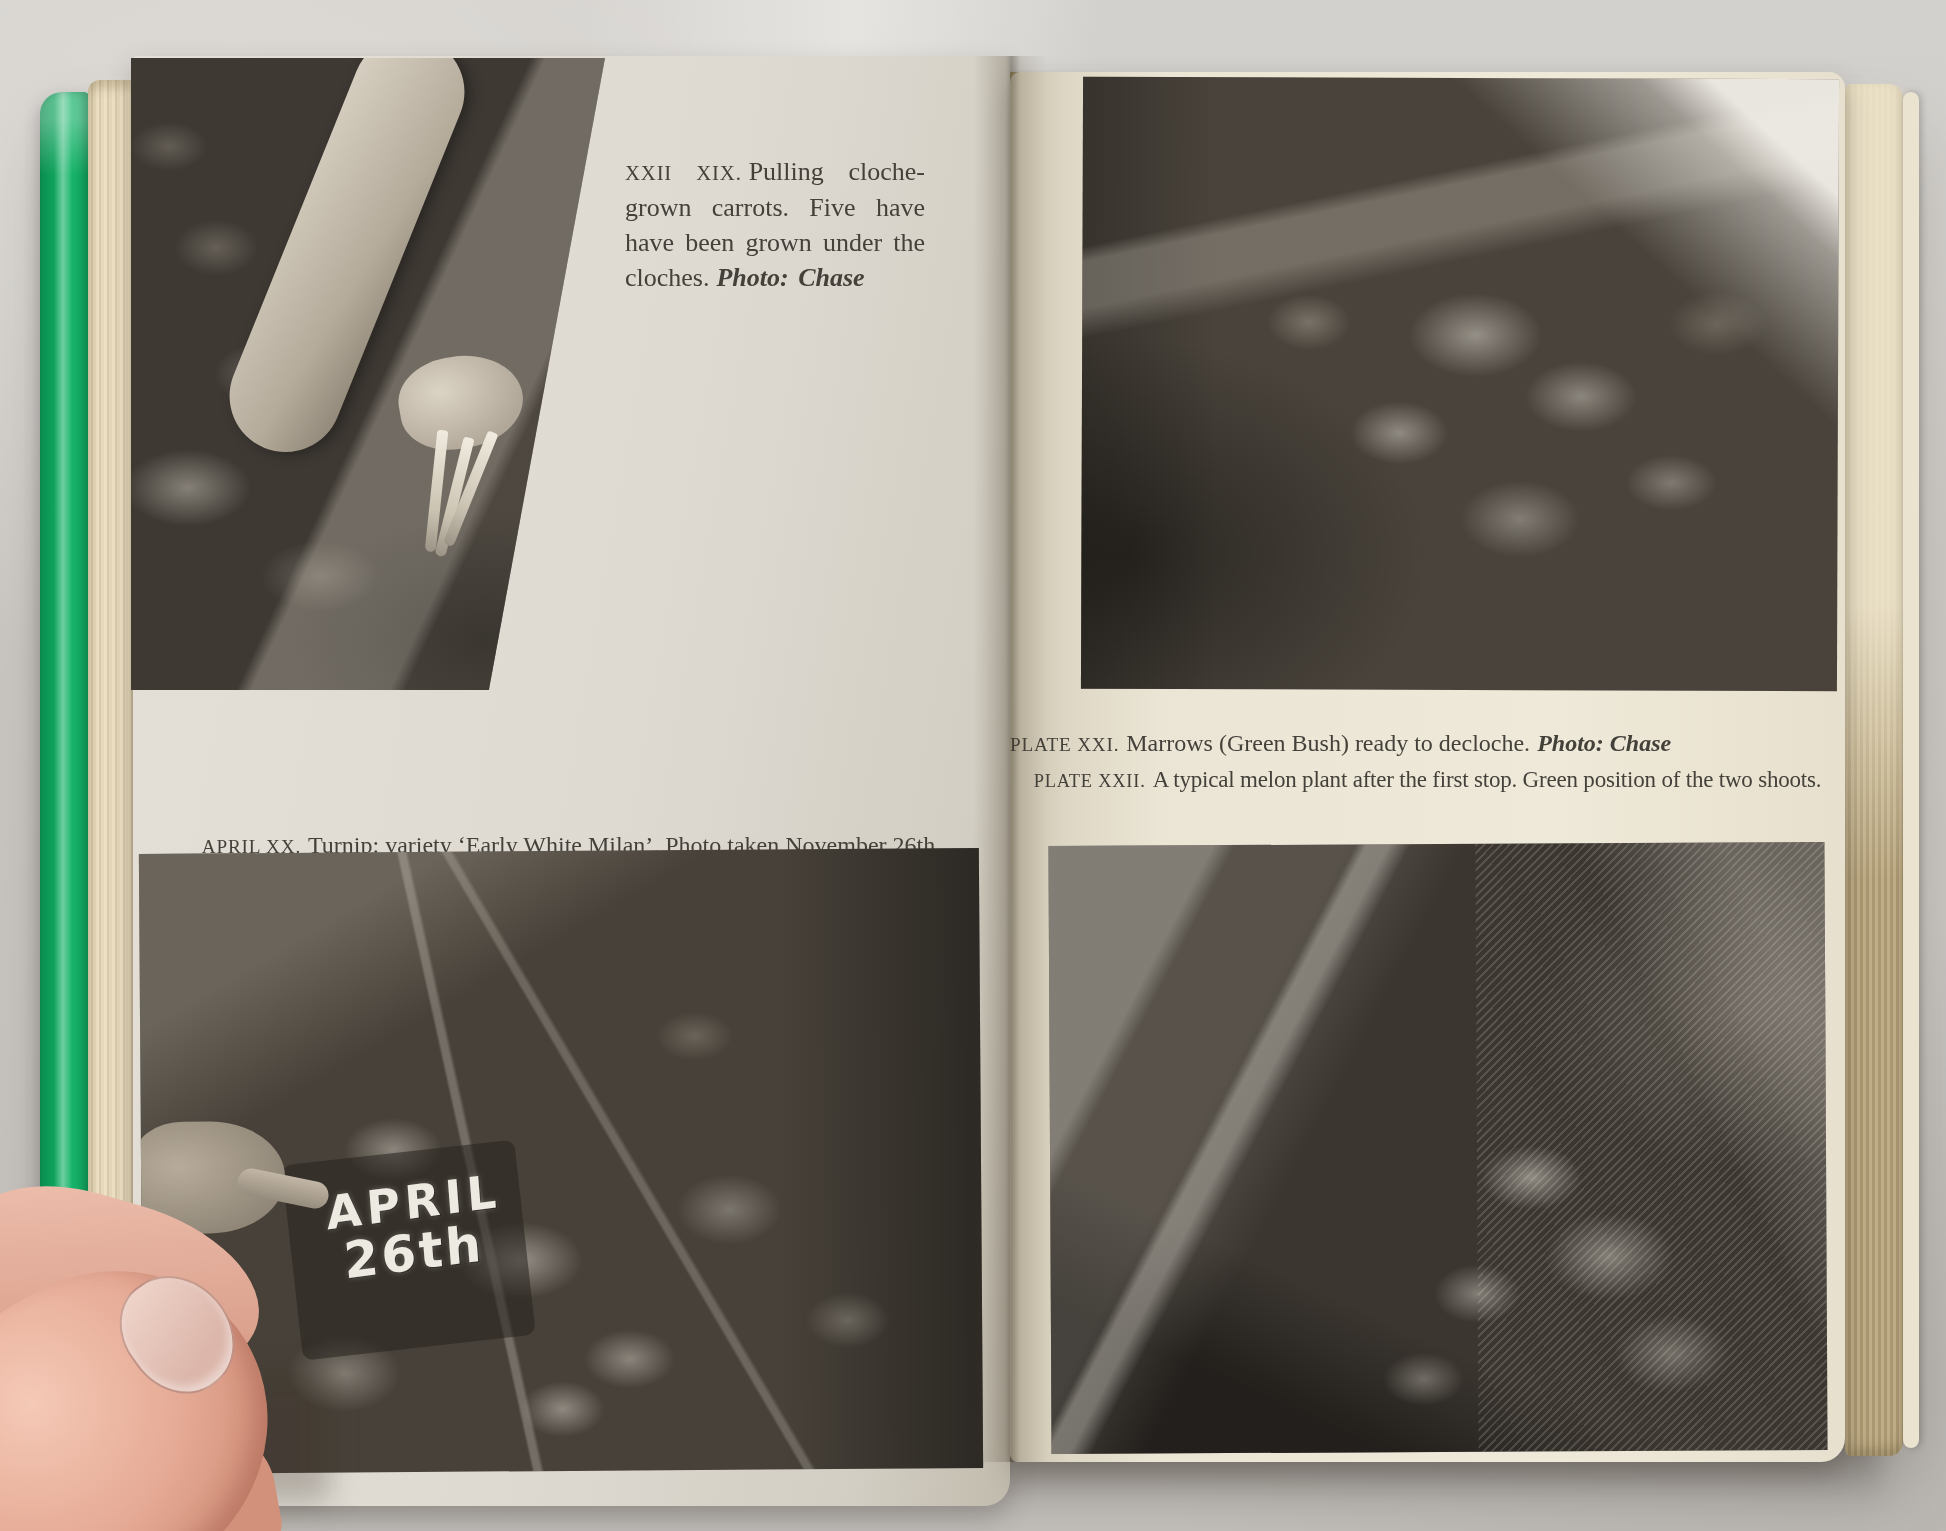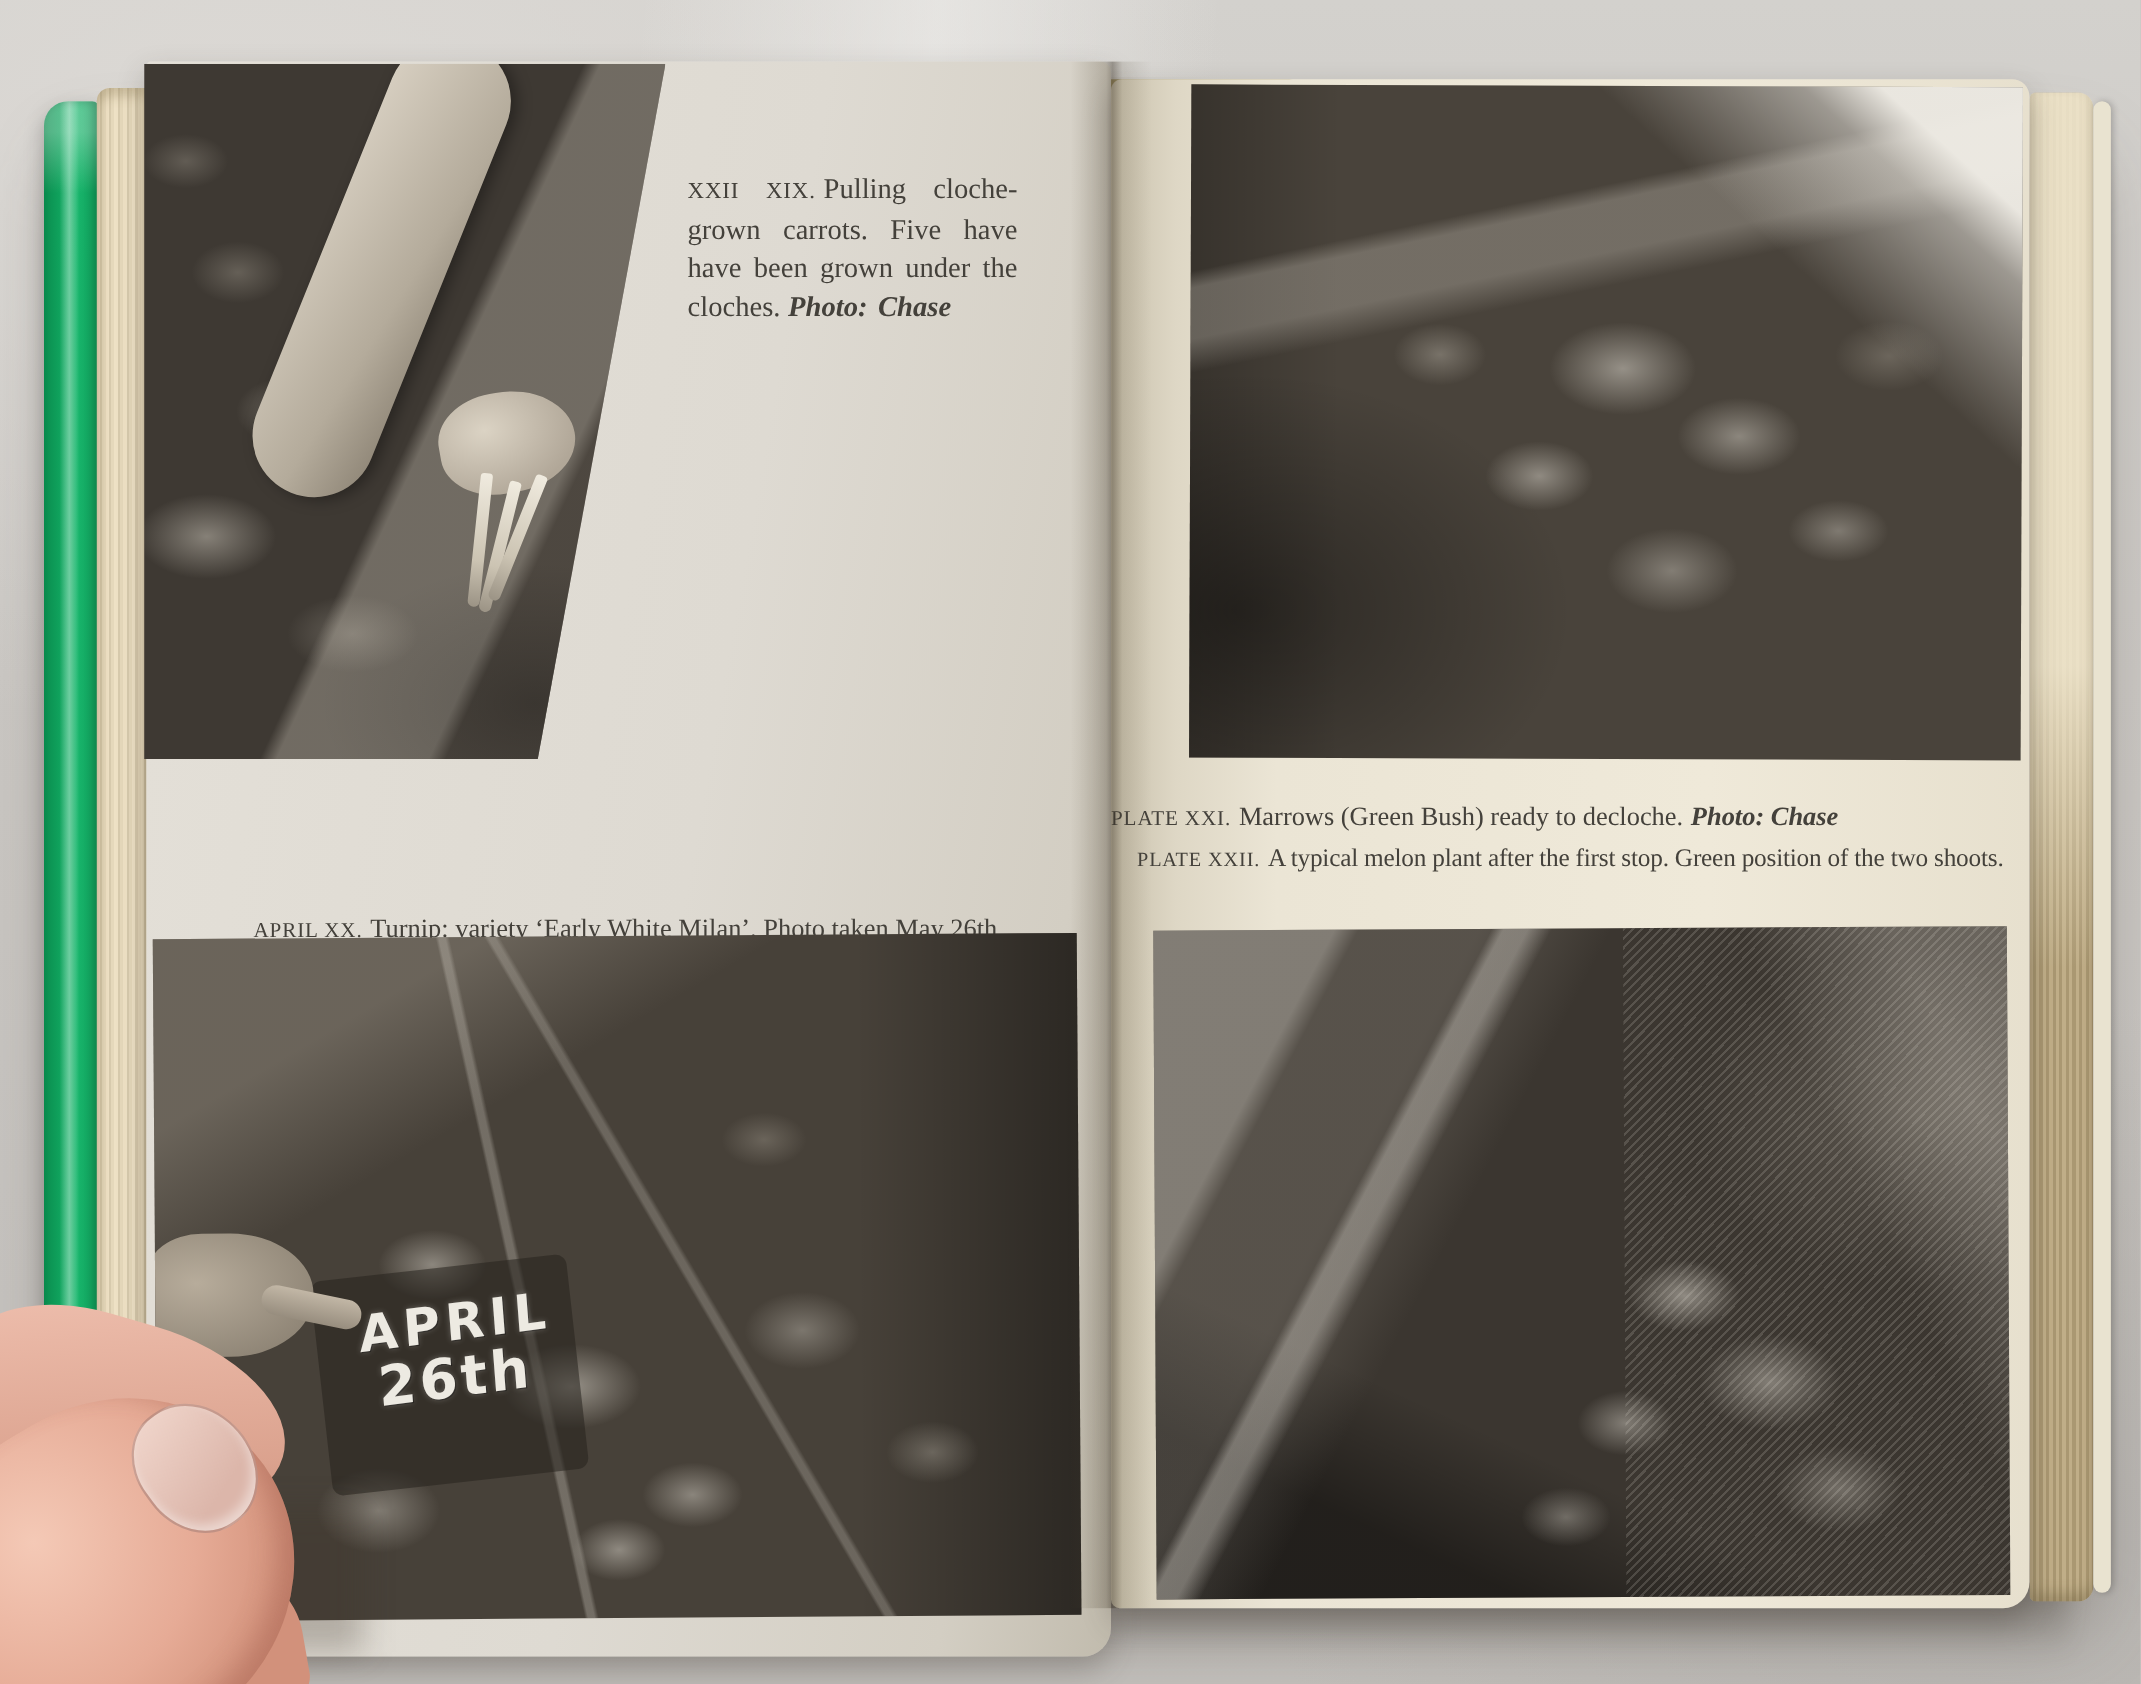--- a/index.html
+++ b/index.html
@@ -184,21 +184,21 @@
     <div class="photo photo-xix">
       <div class="xix-arm"></div>
       <div class="xix-hand"></div>
       <div class="carrot c1"></div>
       <div class="carrot c2"></div>
       <div class="carrot c3"></div>
     </div>
 
     <p class="caption caption-xix"><span class="cap-label">XXII XIX.</span><span>Pulling cloche-grown carrots. Five have have been grown under the cloches.</span><i class="cap-credit">Photo: Chase</i></p>
 
-    <p class="caption caption-xx"><span class="cap-label">APRIL XX.</span><span>Turnip: variety ‘Early White Milan’. Photo taken May 26th.</span></p>
+    <p class="caption caption-xx"><span class="cap-label">APRIL XX.</span><span>Turnip: variety ‘Early White Milan’. Photo taken November 26th.</span></p>
 
     <div class="photo photo-xx">
       <div class="slate"></div>
       <div class="chalk">
         <div class="chalk-l1">APRIL</div>
         <div class="chalk-l2">26th</div>
       </div>
       <div class="xx-hand"></div>
       <div class="xx-finger"></div>
     </div>

